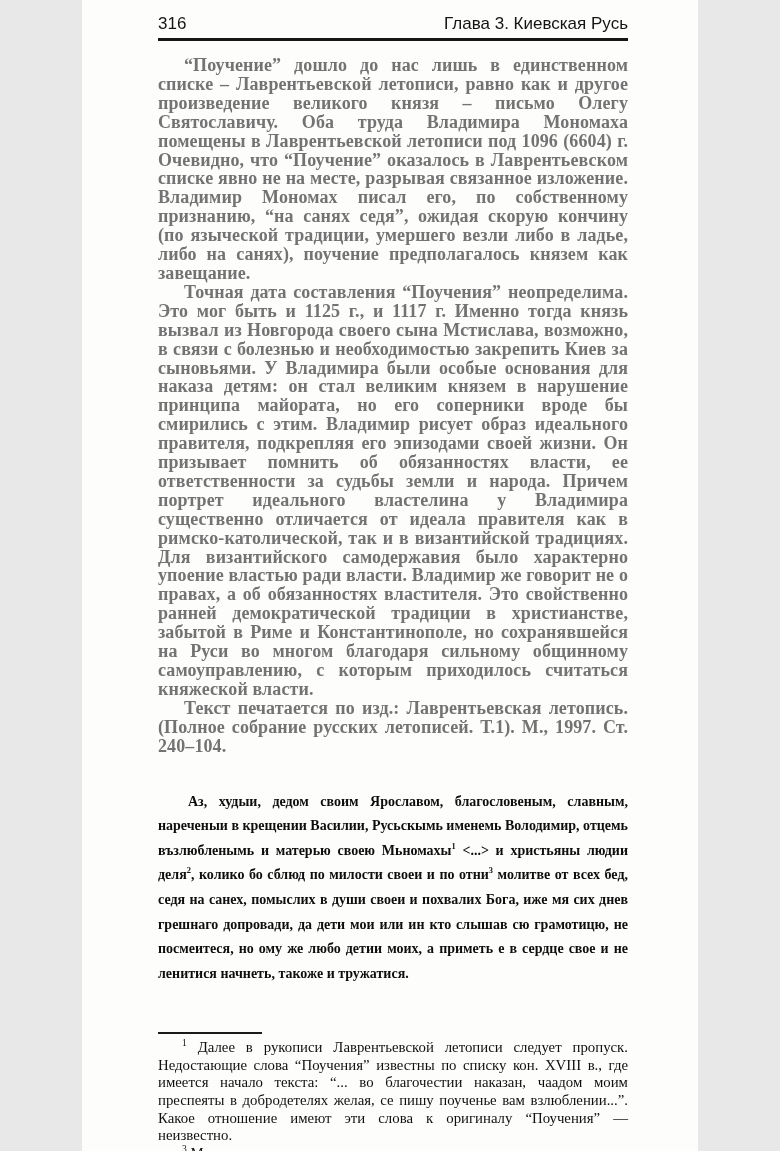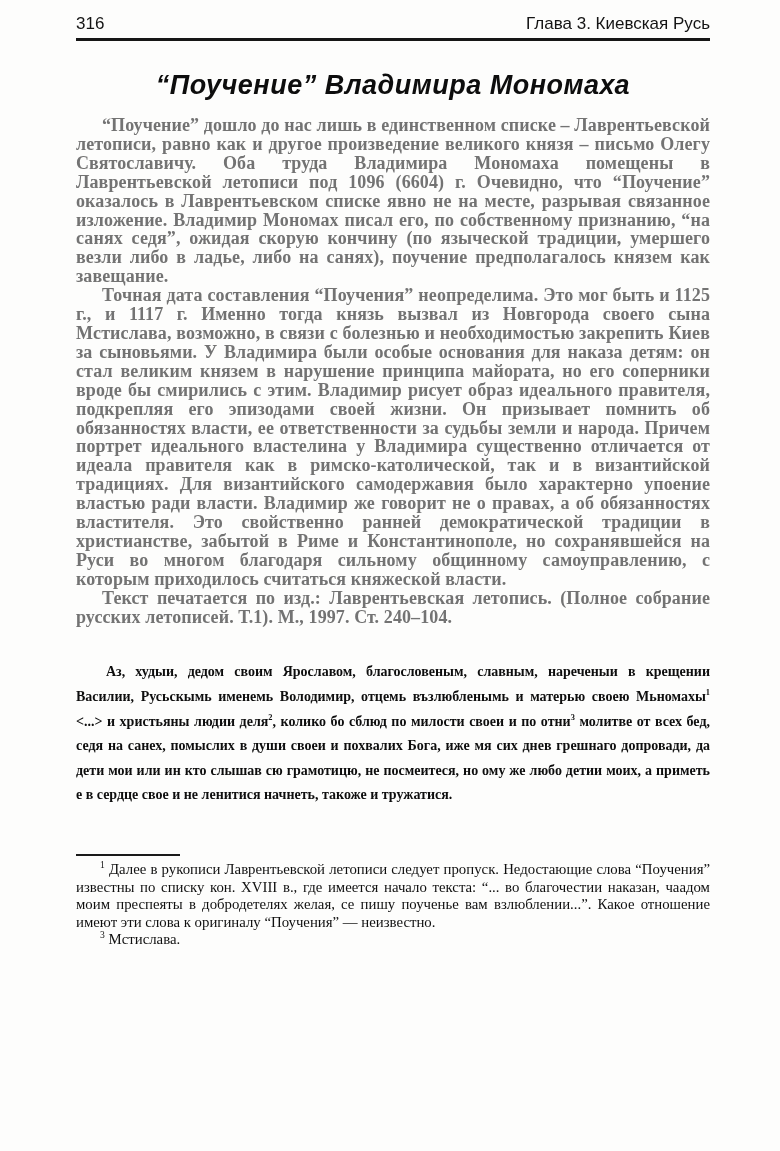--- a/index.html
+++ b/index.html
@@ -2,21 +2,21 @@
 <html lang="ru"><head>
 <meta charset="utf-8">
 <style>
   html, body {
     margin: 0;
     padding: 0;
     background: #e8e8e8;
   }
   .page {
     position: relative;
-    width: 780px;
+    width: 616px;
     height: 1151px;
     margin: 0 auto;
     background: #fdfdfc;
     color: #111;
     box-sizing: border-box;
     padding: 13px 70px 0 76px;
     overflow: hidden;
     font-family: "Liberation Serif", serif;
   }
   
@@ -107,21 +107,20 @@
 <body>
 
 <div class="page">
 
   <header class="running-head">
     <span>316</span>
     <span>Глава 3. Киевская Русь</span>
   </header>
   <div class="head-rule"></div>
 
-  <h1 class="title">“Поучение” Владимира Мономаха</h1>
 
   <p class="body-p first">“Поучение” дошло до нас лишь в единственном списке – Лаврентьевской летописи, равно как и другое произведение великого князя – письмо Олегу Святославичу. Оба труда Владимира Мономаха помещены в Лаврентьевской летописи под 1096 (6604) г. Очевидно, что “Поучение” оказалось в Лаврентьевском списке явно не на месте, разрывая связанное изложение. Владимир Мономах писал его, по собственному признанию, “на санях седя”, ожидая скорую кончину (по языческой традиции, умершего везли либо в ладье, либо на санях), поучение предполагалось князем как завещание.</p>
   <p class="body-p">Точная дата составления “Поучения” неопределима. Это мог быть и 1125 г., и 1117 г. Именно тогда князь вызвал из Новгорода своего сына Мстислава, возможно, в связи с болезнью и необходимостью закрепить Киев за сыновьями. У Владимира были особые основания для наказа детям: он стал великим князем в нарушение принципа майората, но его соперники вроде бы смирились с этим. Владимир рисует образ идеального правителя, подкрепляя его эпизодами своей жизни. Он призывает помнить об обязанностях власти, ее ответственности за судьбы земли и народа. Причем портрет идеального властелина у Владимира существенно отличается от идеала правителя как в римско-католической, так и в византийской традициях. Для византийского самодержавия было характерно упоение властью ради власти. Владимир же говорит не о правах, а об обязанностях властителя. Это свойственно ранней демократической традиции в христианстве, забытой в Риме и Константинополе, но сохранявшейся на Руси во многом благодаря сильному общинному самоуправлению, с которым приходилось считаться княжеской власти.</p>
   <p class="body-p">Текст печатается по изд.: Лаврентьевская летопись. (Полное собрание русских летописей. Т.1). М., 1997. Ст. 240–104.</p>
 
   <p class="quote"><span>Аз, худыи, дедом своим Ярославом, благословеным, славным, нареченыи в крещении Василии, Русьскымь именемь Володимир, отцемь възлюбленымь и матерью своею Мьномахы</span><sup class="fnref">1</sup><span> &lt;...&gt; и христьяны людии деля</span><sup class="fnref">2</sup><span>, колико бо сблюд по милости своеи и по отни</span><sup class="fnref">3</sup><span> молитве от всех бед, седя на санех, помыслих в души своеи и похвалих Бога, иже мя сих днев грешнаго допровади, да дети мои или ин кто слышав сю грамотицю, не посмеитеся, но ому же любо детии моих, а приметь е в сердце свое и не ленитися начнеть, такоже и тружатися.</span></p>
 
   <footer class="footnotes">
     <div class="fn-rule"></div>
     <p class="footnote"><sup>1</sup> <span>Далее в рукописи Лаврентьевской летописи следует пропуск. Недостающие слова “Поучения” известны по списку кон. XVIII в., где имеется начало текста: “... во благочестии наказан, чаадом моим преспеяты в добродетелях желая, се пишу поученье вам взлюблении...”. Какое отношение имеют эти слова к оригиналу “Поучения” — неизвестно.</span></p>

